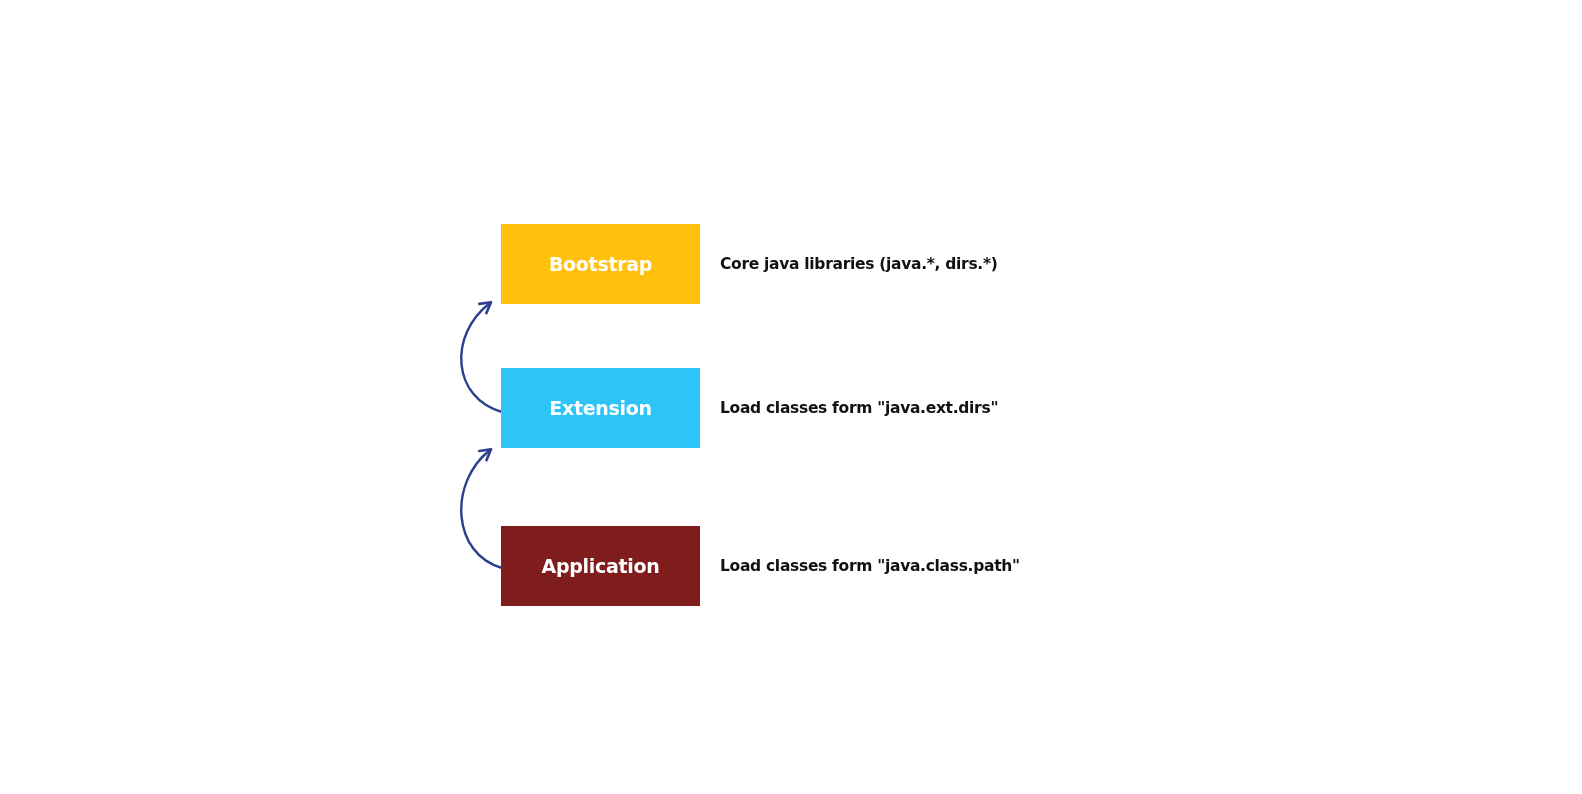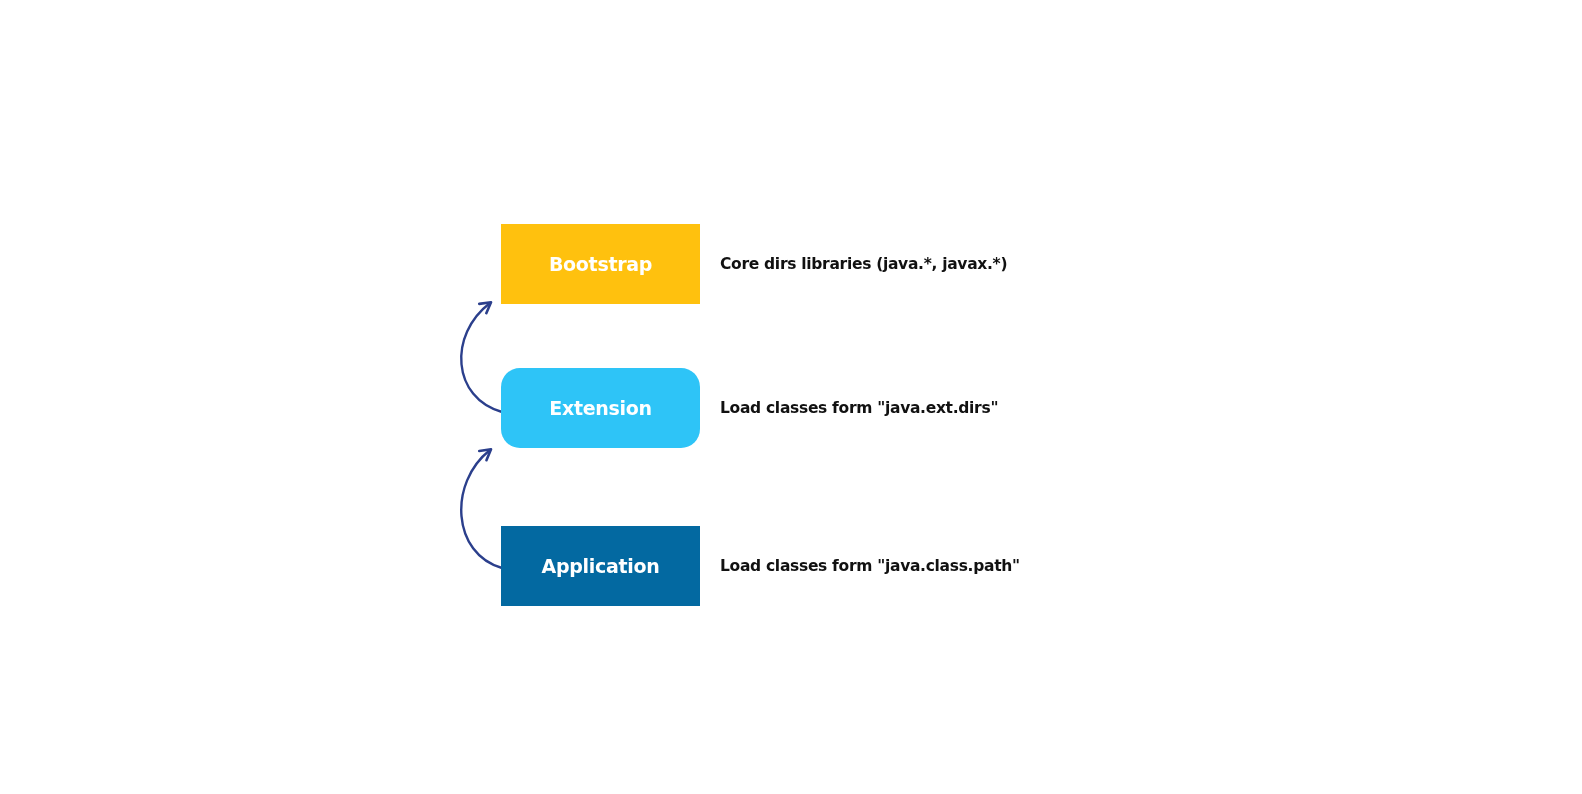--- a/index.html
+++ b/index.html
@@ -45,46 +45,46 @@
     height: 80px;
     display: flex;
     align-items: center;
     font-weight: bold;
     font-size: 15.5px;
     letter-spacing: -0.3px;
     color: #111111;
     white-space: nowrap;
   }
   .box-bootstrap, .desc-bootstrap { top: 224px; }
-  .box-extension, .desc-extension { top: 368px; border-radius: 19px; }
+  .box-extension, .desc-extension { top: 368px; }
   .box-application, .desc-application { top: 526px; }
 </style>
 </head>
 <body>
 
 <div class="canvas">
 
   <svg class="arrows" viewBox="0 0 1582 794" xmlns="http://www.w3.org/2000/svg">
     <defs>
       <marker id="ah" viewBox="0 0 12 12" refX="9" refY="6" markerWidth="6.5" markerHeight="6.5" orient="auto">
         <path d="M2,1.5 L10,6 L2,10.5" fill="none" stroke-width="2" stroke-linecap="round" stroke-linejoin="round" style="stroke: rgb(43, 63, 140);"></path>
       </marker>
     </defs>
     <path d="M 502 412 C 452 398, 448 335, 490 303" fill="none" stroke-width="2.4" stroke-linecap="round" marker-end="url(#ah)" style="stroke: rgb(43, 63, 140);"></path>
     <path d="M 502 568 C 452 554, 448 483, 490 450" fill="none" stroke-width="2.4" stroke-linecap="round" marker-end="url(#ah)" style="stroke: rgb(43, 63, 140);"></path>
   </svg>
 
   <div class="layer-box box-bootstrap" style="background-color: rgb(255, 193, 14);">
     <span class="label" style="color: rgb(255, 255, 255);">Bootstrap</span>
   </div>
-  <div class="layer-desc desc-bootstrap" style="color: rgb(17, 17, 17);">Core dirs libraries (java.*, javax.*)</div>
+  <div class="layer-desc desc-bootstrap" style="color: rgb(17, 17, 17);">Core java libraries (java.*, dirs.*)</div>
 
   <div class="layer-box box-extension" style="background-color: rgb(46, 196, 247);">
     <span class="label" style="color: rgb(255, 255, 255);">Extension</span>
   </div>
   <div class="layer-desc desc-extension" style="color: rgb(17, 17, 17);">Load classes form "java.ext.dirs"</div>
 
-  <div class="layer-box box-application" style="background-color: #0369a1;">
+  <div class="layer-box box-application" style="background-color: #7f1d1d;">
     <span class="label" style="color: rgb(255, 255, 255);">Application</span>
   </div>
   <div class="layer-desc desc-application" style="color: rgb(17, 17, 17);">Load classes form "java.class.path"</div>
 
 </div>
 
 </body></html>

